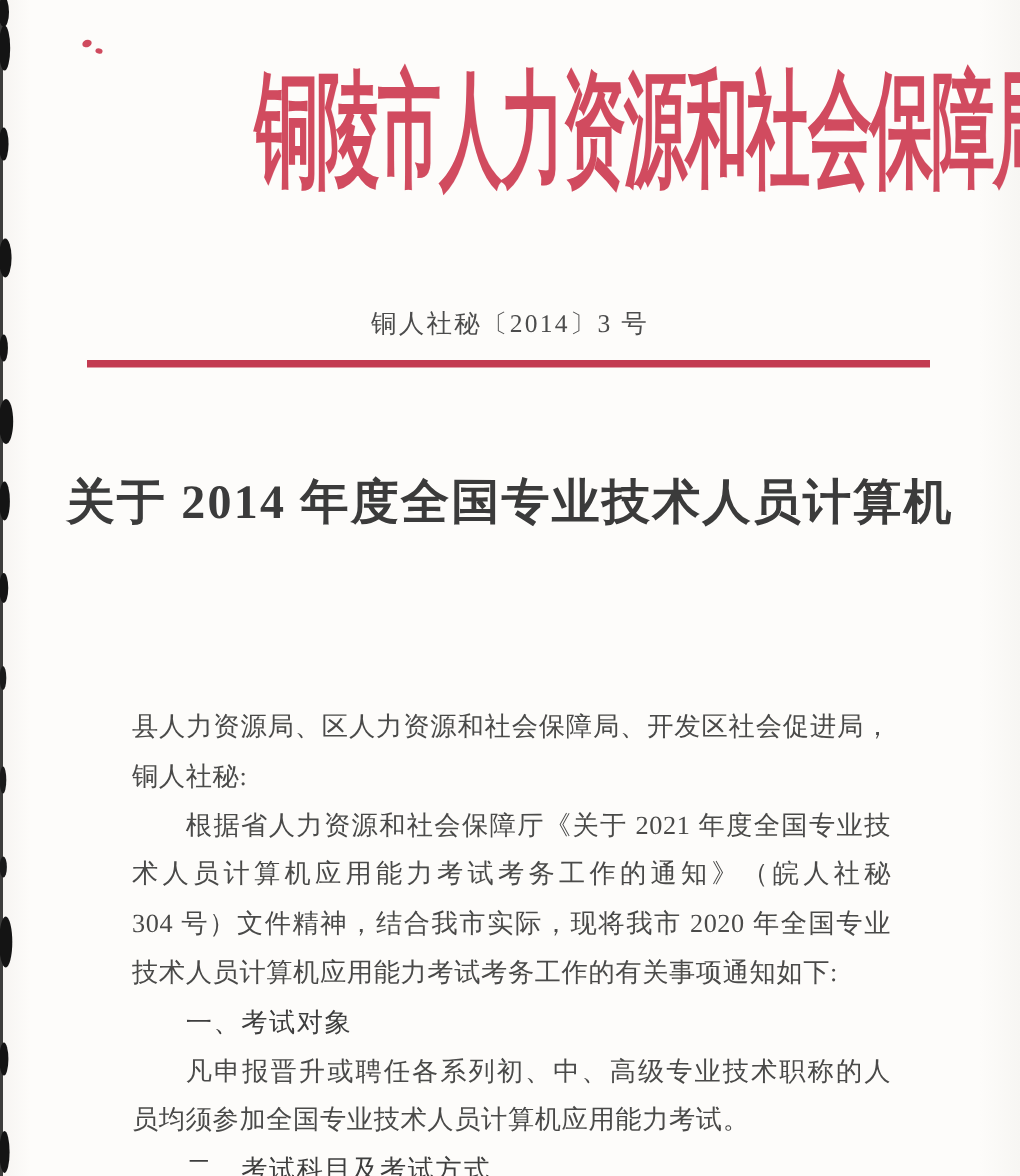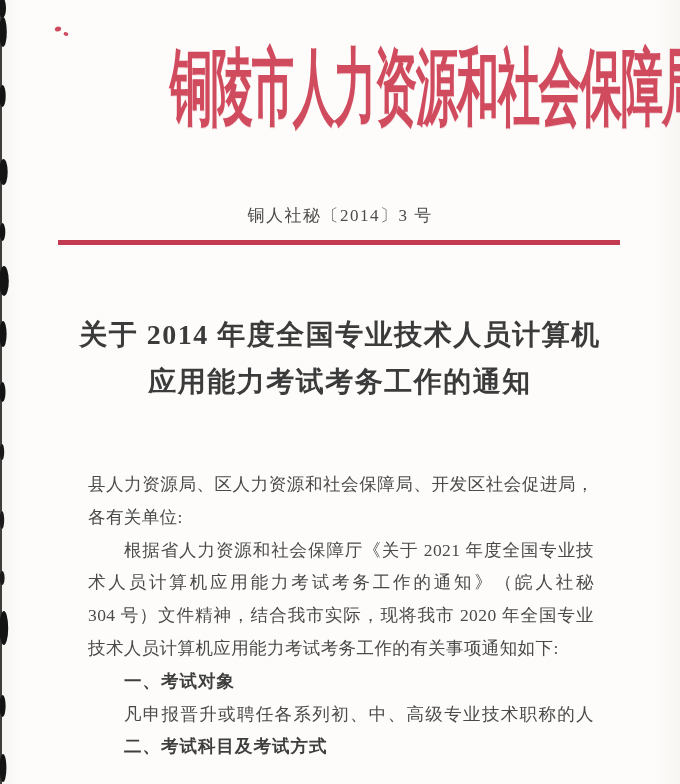--- a/index.html
+++ b/index.html
@@ -46,21 +46,21 @@
   .red-rule {
     position: absolute;
     top: 240px; left: 58px;
     width: 562px; height: 5px;
     background: #c33b51;
   }
   .doc-title {
     position: absolute;
     top: 311px; left: 40px; width: 600px;
     text-align: center;
-    font-size: 28px;
+    font-size: 32px;
     font-weight: bold;
     letter-spacing: 1.5px;
     line-height: 47px;
     color: #3b3b3b;
   }
   .body-text {
     position: absolute;
     top: 436px; left: 88px;
     width: 506px;
     font-size: 17.5px;
@@ -75,21 +75,21 @@
   }
   .line.fill {
     text-align: justify;
     text-align-last: justify;
     white-space: normal;
     overflow: hidden;
   }
   .line.indent { text-indent: 2.05em; }
   .line.heading {
     font-family: "Liberation Sans", "DejaVu Sans", sans-serif;
-    font-weight: bold;
+    font-weight: normal;
     color: #3e3e3e;
     letter-spacing: 1px;
   }
 </style>
 </head>
 <body>
 
 <div class="page">
 
   <svg class="scan-edge" width="16" height="784" viewBox="0 0 16 784" xmlns="http://www.w3.org/2000/svg">
@@ -116,28 +116,28 @@
   </svg>
 
   <div class="masthead">铜陵市人力资源和社会保障局文件</div>
 
   <div class="doc-number">铜人社秘〔2014〕3 号</div>
 
   <div class="red-rule"></div>
 
   <div class="doc-title">
     <div>关于 2014 年度全国专业技术人员计算机</div>
-    <div>应用能力考试考务工作的通知</div>
   </div>
 
   <div class="body-text">
     <div class="line fill">县人力资源局、区人力资源和社会保障局、开发区社会促进局，</div>
-    <div class="line">各有关单位:</div>
+    <div class="line">铜人社秘:</div>
     <div class="line fill indent">根据省人力资源和社会保障厅《关于 2021 年度全国专业技</div>
     <div class="line fill">术人员计算机应用能力考试考务工作的通知》（皖人社秘〔2013〕</div>
     <div class="line fill">304 号）文件精神，结合我市实际，现将我市 2020 年全国专业</div>
     <div class="line">技术人员计算机应用能力考试考务工作的有关事项通知如下:</div>
     <div class="line heading indent">一、考试对象</div>
     <div class="line fill indent">凡申报晋升或聘任各系列初、中、高级专业技术职称的人</div>
+    <div class="line">员均须参加全国专业技术人员计算机应用能力考试。</div>
     <div class="line heading indent">二、考试科目及考试方式</div>
   </div>
 
 </div>
 
 </body></html>

